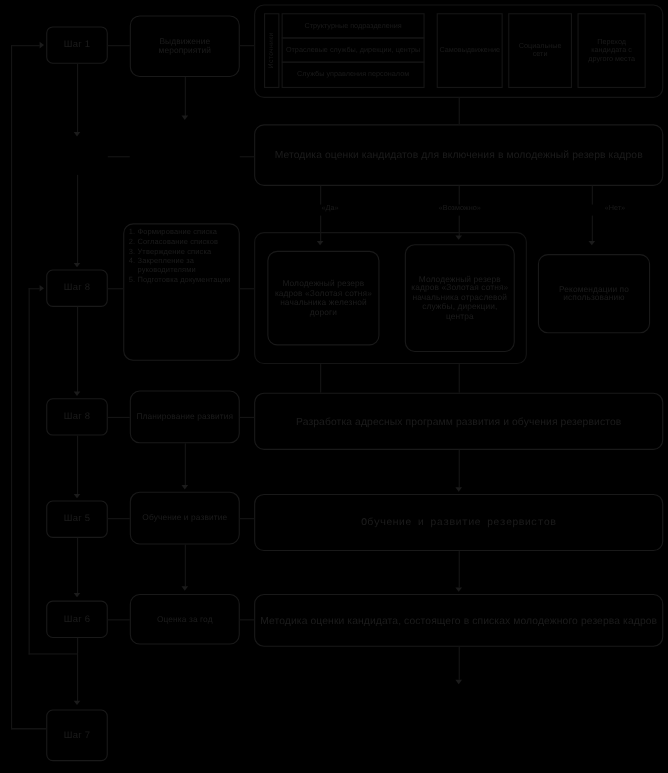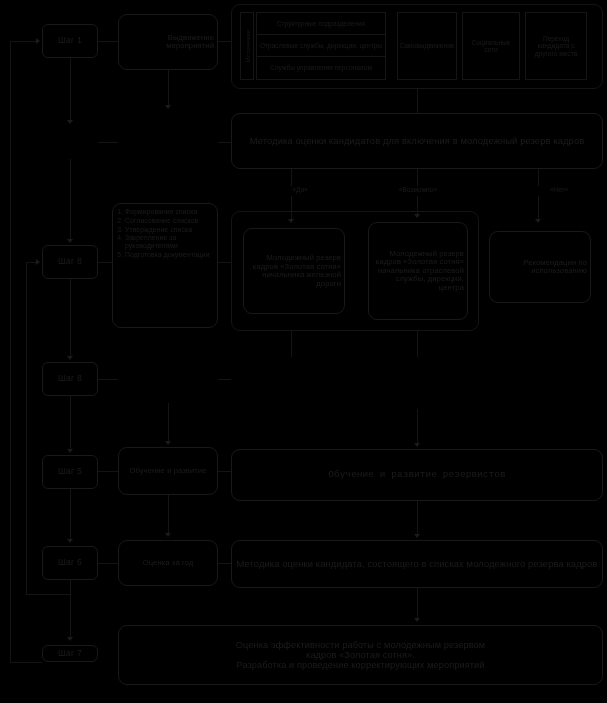--- a/index.html
+++ b/index.html
@@ -17,21 +17,21 @@
   .box{
     position:absolute;
     box-sizing:border-box;
     border:1px solid #191919;
     border-radius:9px;
     background:#000;
     color:#1c1c1c;
     display:flex;
     align-items:center;
     justify-content:center;
-    text-align:right;
+    text-align:center;
     line-height:1.12;
     font-size:7.6px;
     padding:2px 3px;
     letter-spacing:.1px;
   }
   .box.step{
     font-size:8.6px;
     border-radius:6px;
     letter-spacing:.2px;
   }
@@ -183,21 +183,23 @@
   <div class="box" style="left:489px;top:231px;width:102px;height:72px;">Рекомендации по использованию</div>
 
   <div class="ln lnv" style="left:70px;top:159px;height:81px;"></div>
   <div class="arrow dn" style="left:67px;top:239px;"></div>
 
   <div class="ln lnh" style="left:98px;top:262px;width:14px;"></div>
   <div class="ln lnh" style="left:218px;top:262px;width:13px;"></div>
 
   <div class="box step" style="left:42px;top:362px;width:56px;height:34px;">Шаг 8</div>
 
-
+  <div class="box" style="left:118px;top:355px;width:100px;height:48px;">Планирование развития</div>
+
+  <div class="box wide" style="left:231px;top:357px;width:372px;height:52px;">Разработка адресных программ развития и обучения резервистов</div>
 
   <div class="ln lnv" style="left:291px;top:331px;height:26px;"></div>
   <div class="ln lnv" style="left:417px;top:331px;height:26px;"></div>
 
   <div class="ln lnv" style="left:70px;top:279px;height:78px;"></div>
   <div class="arrow dn" style="left:67px;top:356px;"></div>
 
   <div class="ln lnh" style="left:98px;top:379px;width:20px;"></div>
   <div class="ln lnh" style="left:218px;top:379px;width:13px;"></div>
 
@@ -230,27 +232,22 @@
 
   <div class="ln lnv" style="left:417px;top:501px;height:33px;"></div>
   <div class="arrow dn" style="left:414px;top:534px;"></div>
 
   <div class="ln lnv" style="left:70px;top:489px;height:51px;"></div>
   <div class="arrow dn" style="left:67px;top:539px;"></div>
 
   <div class="ln lnh" style="left:98px;top:563px;width:20px;"></div>
   <div class="ln lnh" style="left:218px;top:563px;width:13px;"></div>
 
-  <div class="box step" style="left:42px;top:645px;width:56px;height:17px;">Шаг 7</div>
-
-  <div class="box" style="left:118px;top:625px;width:485px;height:60px;flex-direction:column;font-size:9.2px;">
-    <div>Оценка эффективности работы с молодежным резервом</div>
-    <div>кадров «Золотая сотня».</div>
-    <div>Разработка и проведение корректирующих мероприятий</div>
-  </div>
+  <div class="box step" style="left:42px;top:645px;width:56px;height:47px;">Шаг 7</div>
+
 
   <div class="ln lnv" style="left:70px;top:580px;height:58px;"></div>
   <div class="arrow dn" style="left:67px;top:637px;"></div>
 
   <div class="ln lnv" style="left:417px;top:588px;height:30px;"></div>
   <div class="arrow dn" style="left:414px;top:618px;"></div>
 
   <div class="ln lnv" style="left:10px;top:41px;height:622px;"></div>
   <div class="ln lnh" style="left:10px;top:662px;width:32px;"></div>
   <div class="ln lnh" style="left:10px;top:41px;width:26px;"></div>

